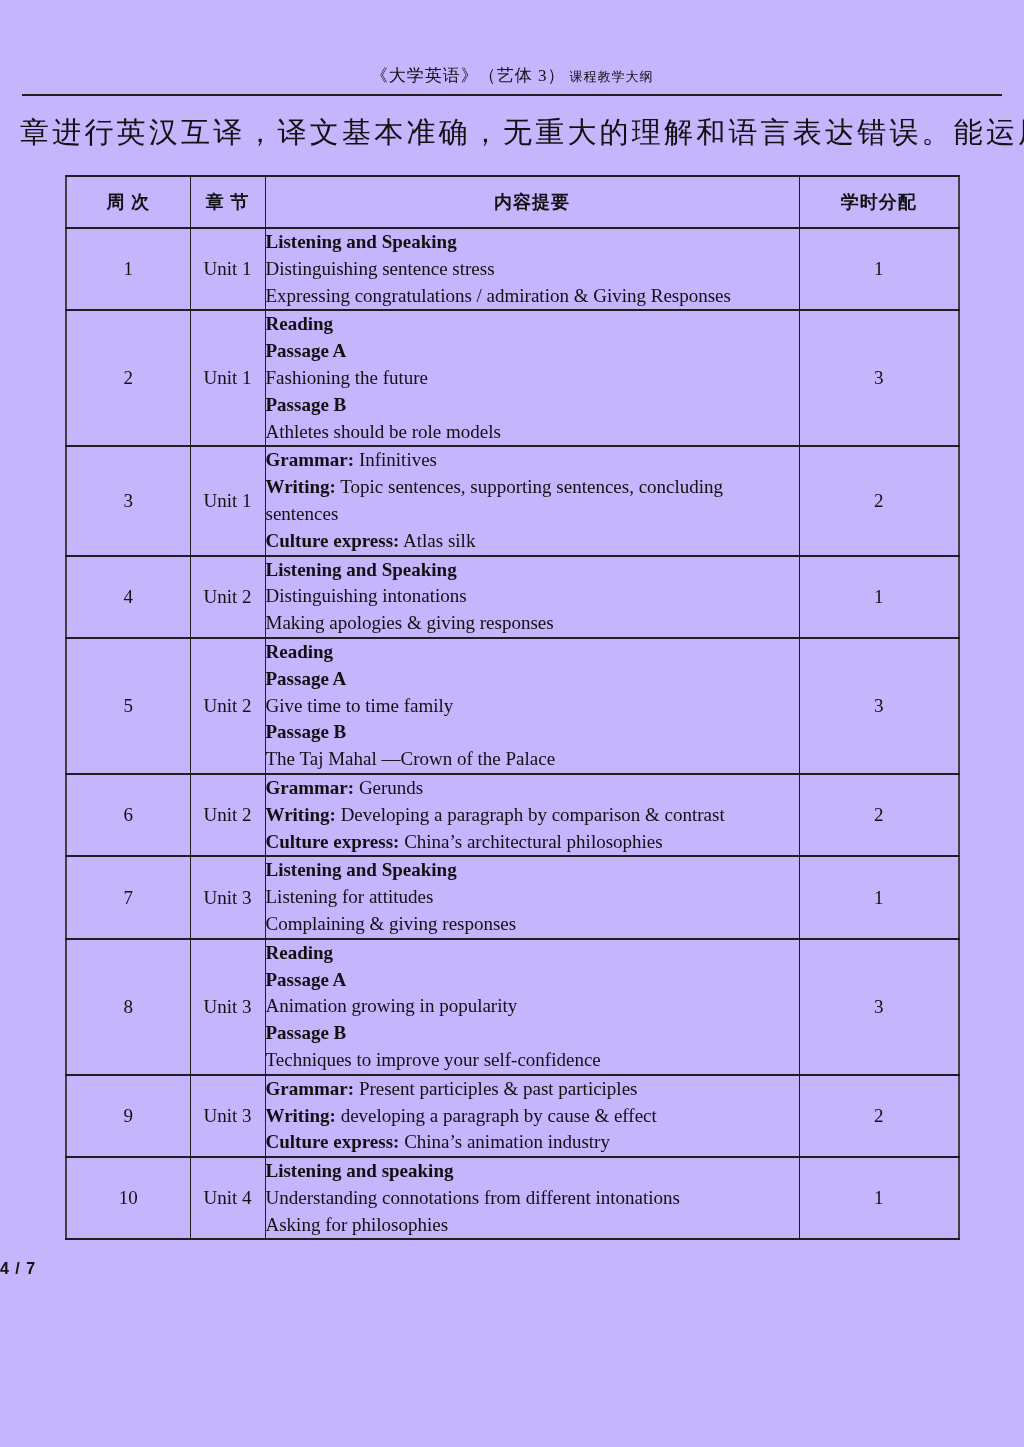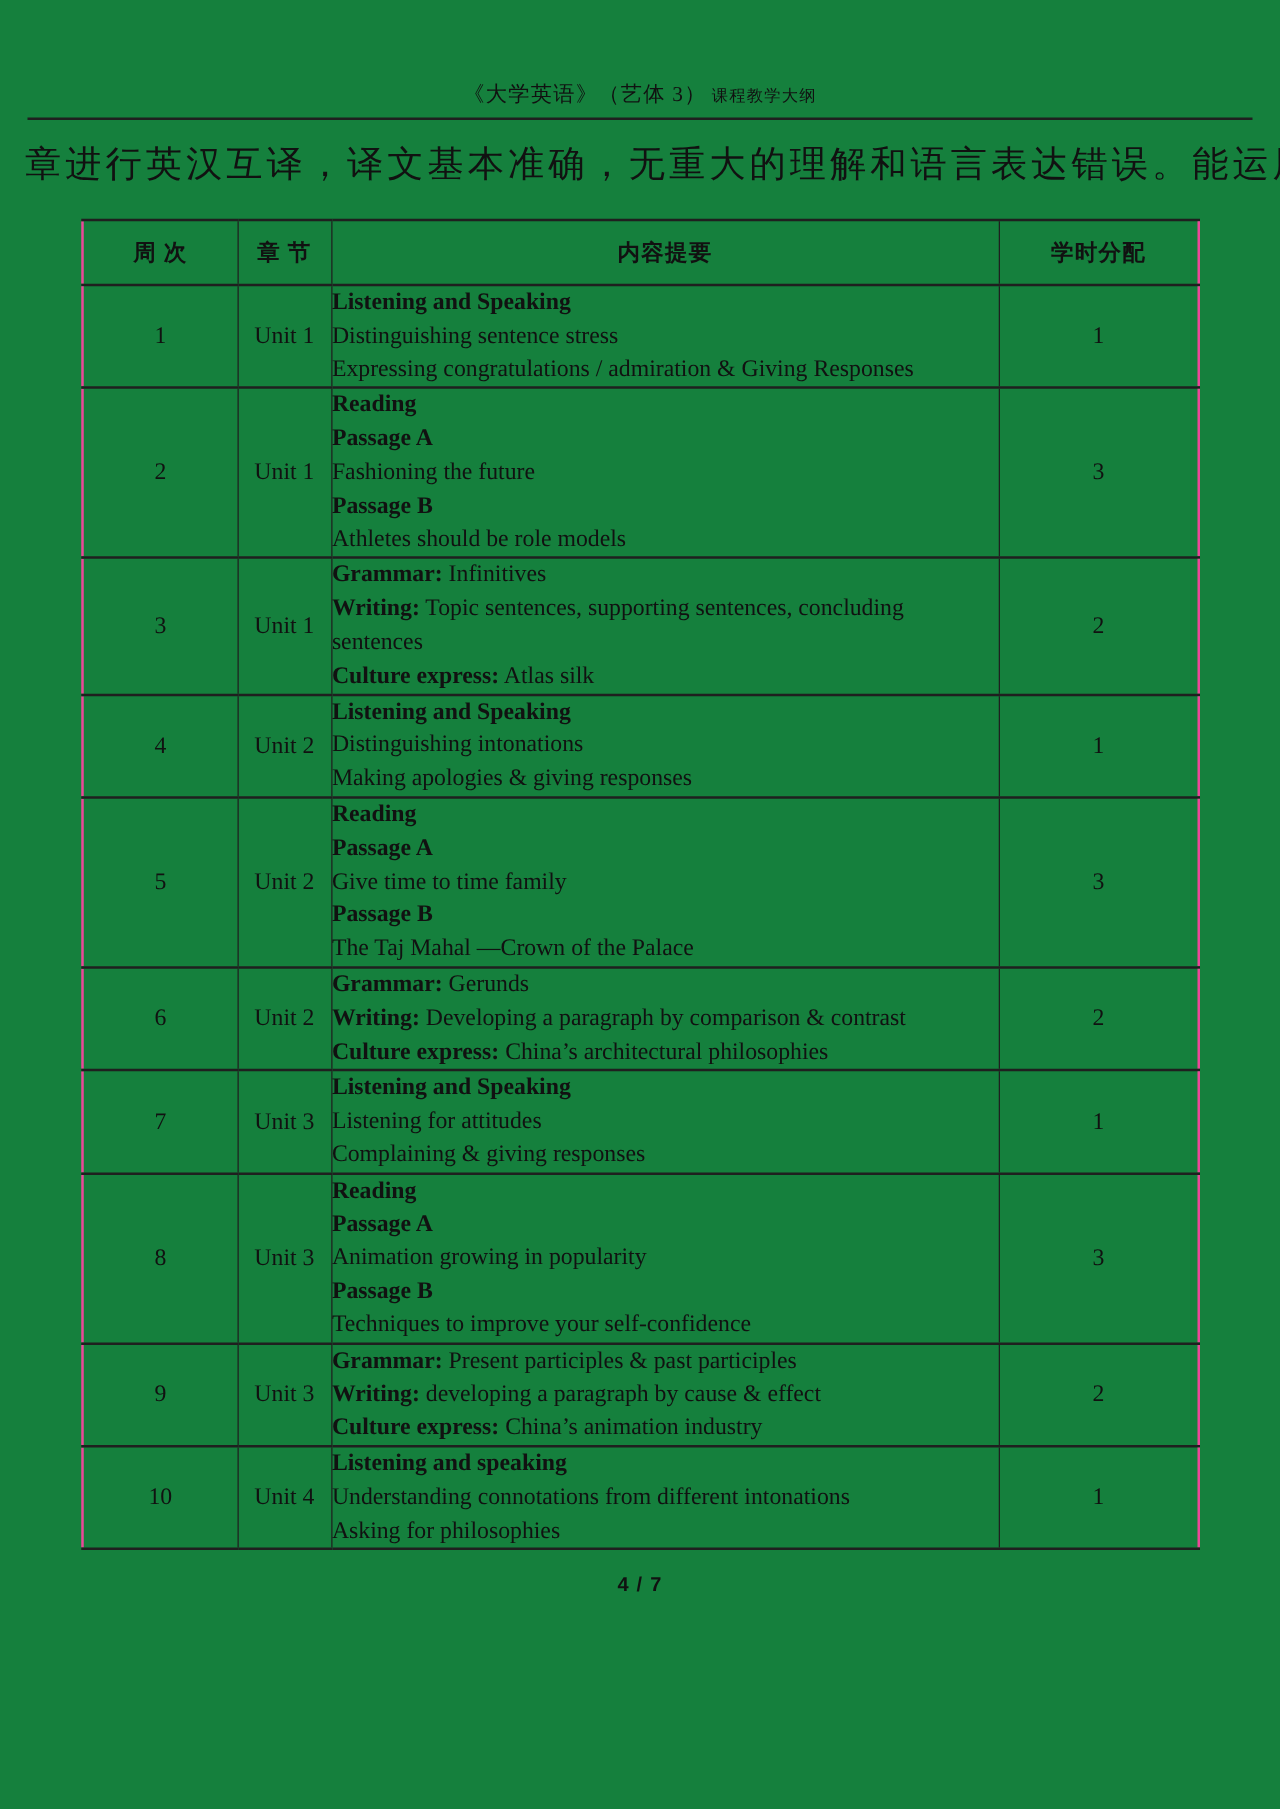--- a/index.html
+++ b/index.html
@@ -1,53 +1,53 @@
 <!DOCTYPE html>
 <html><head>
 <meta charset="utf-8">
 <style>
   * { box-sizing: border-box; }
   html, body { margin: 0; padding: 0; background: #e8e8e8; }
   .page {
-    width: 1024px; height: 1447px; margin: 0 auto; background: #15803d;
+    width: 1024px; height: 1447px; margin: 0 auto; background: #c4b5fd;
     position: relative; color: #111;
     font-family: "Liberation Serif", "DejaVu Serif", serif;
     overflow: hidden;
   }
   .doc-header { padding-top: 64px; text-align: center; white-space: nowrap; }
   .doc-header .main { font-size: 17px; letter-spacing: 1px; }
   .doc-header .suffix { font-size: 13px; letter-spacing: 1px; }
   .rule { border: none; border-top: 2px solid #1f1f1f; margin: 7px 22px 0 22px; }
   .para { margin: 8px 20px 0 20px; font-size: 29px; line-height: 57px; letter-spacing: 3.2px; }
   .para .pline { white-space: nowrap; }
   .section-heading {
     margin: 22px 0 0 85px; font-size: 25px; font-weight: bold; letter-spacing: 2px;
     font-family: "Liberation Sans", "DejaVu Sans", sans-serif;
   }
   table.content-table {
     border-collapse: collapse; table-layout: fixed;
     margin: 14px 0 16px 65px; width: 893px;
-    border: 2px solid #ec4899;
+    border: 2px solid #404040;
   }
   .content-table th, .content-table td {
     border: 1px solid #1f1f1f;
     border-top: 2px solid #1f1f1f;
     border-bottom: 2px solid #1f1f1f;
   }
   .content-table th {
     height: 52px; font-size: 18px; font-weight: bold; text-align: center;
     letter-spacing: 1px; padding: 0;
   }
   .content-table td { font-size: 19px; vertical-align: middle; padding: 0; }
   .c-week, .c-unit, .c-hours { text-align: center; }
   .c-content { padding: 3px 8px 3px 10px; }
   .c-content .line { line-height: 26.8px; }
   .c-content .line b { font-weight: bold; }
   .footer {
-    margin-top: 20px; text-align: center;
+    margin-top: 20px; text-align: left;
     font-family: "Liberation Sans", "DejaVu Sans", sans-serif;
     font-size: 16px; font-weight: bold; letter-spacing: 1px;
   }
 </style>
 </head>
 <body>
 
 <div class="page">
 
   <div class="doc-header">

